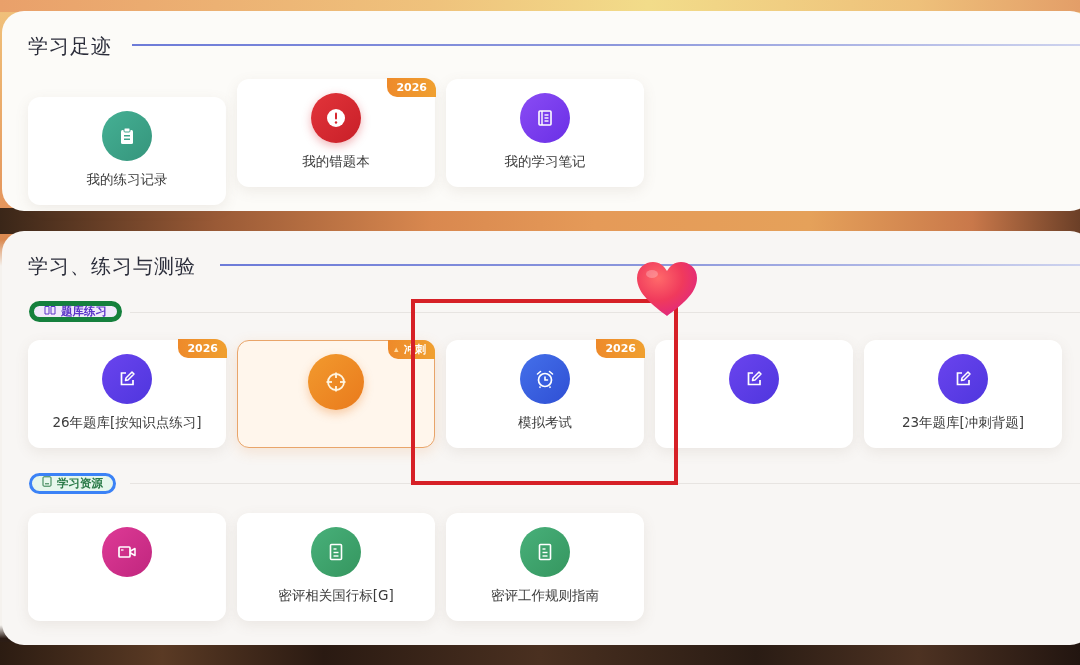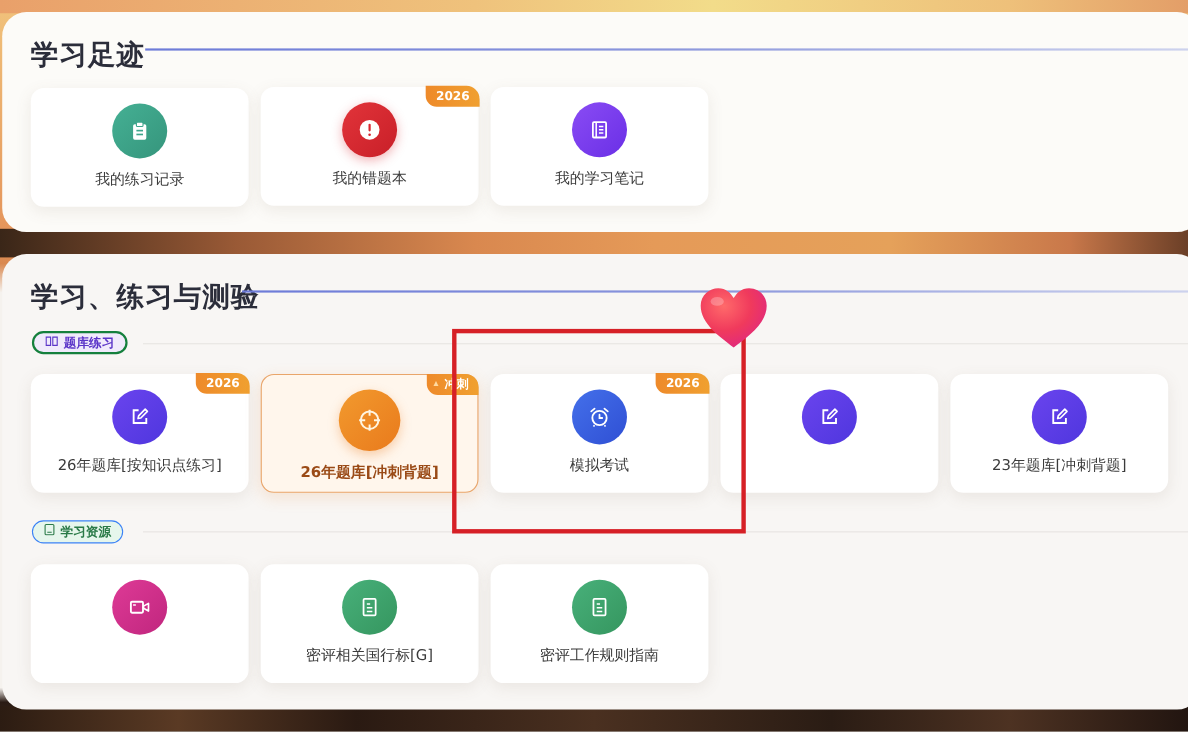--- a/index.html
+++ b/index.html
@@ -25,21 +25,21 @@
     .panel {
       position: absolute; left: 2px; width: 1090px;
       background: #fcfbf8;
       border-radius: 22px;
     }
     .panel-1 { top: 11px; height: 200px; }
     .panel-2 { top: 231px; height: 414px; background: #f8f6f4; }
 
     .section-title {
       position: absolute; left: 26px;
-      font-size: 25px; font-weight: bold; color: #2b2d3a;
+      font-size: 20px; font-weight: normal; color: #2b2d3a;
       letter-spacing: 1px;
     }
     .title-line {
       position: absolute; height: 2px;
       background: linear-gradient(90deg, #6d7bd8 0%, #8c97dc 50%, #cfd4ee 100%);
     }
 
     .card {
       position: absolute; width: 198px; height: 108px;
       background: #ffffff;
@@ -79,22 +79,22 @@
     }
 
     .tag {
       position: absolute; left: 27px;
       height: 21px; padding: 0 10px 0 10px;
       border-radius: 11px;
       font-size: 11.5px; font-weight: bold;
       line-height: 19px;
       display: flex; align-items: center; gap: 5px;
     }
-    .tag-purple { background: #f0eafb; border: 2px solid #15803d; color: #5b35c8; }
-    .tag-green { background: #e6f6ec; border: 1px solid #3b82f6; color: #2a7a48; }
+    .tag-purple { background: #f0eafb; border: 5px solid #15803d; color: #5b35c8; }
+    .tag-green { background: #e6f6ec; border: 3px solid #3b82f6; color: #2a7a48; }
     .tag-line { position: absolute; height: 1px; background: #e7e4e1; }
 
     .red-box {
       position: absolute; left: 411px; top: 299px; width: 267px; height: 186px;
       border: 4px solid #d62026;
       pointer-events: none;
     }
     .heart {
       position: absolute; left: 634px; top: 260px; width: 66px; height: 58px;
       pointer-events: none;
@@ -104,21 +104,21 @@
 <body>
 
 <div class="bg-top"></div>
 <div class="bg-mid"></div>
 <div class="bg-bottom"></div>
 
 <div class="panel panel-1">
   <div class="section-title" style="top:22px;">学习足迹</div>
   <div class="title-line" style="left:130px; top:33px; width:960px;"></div>
 
-  <div class="card" style="left:26px; top:69px;">
+  <div class="card" style="left:26px; top:86px;">
     <div class="icon-circle" style="background:linear-gradient(135deg,#45b094,#35957c);">
       <svg width="20" height="20" viewBox="0 0 20 20">
           <rect x="4" y="4" width="12" height="14" rx="1.5" fill="#fff"></rect>
           <rect x="7" y="2" width="6" height="4" rx="1" fill="#fff" stroke="#3ea58c" stroke-width="1"></rect>
           <rect x="7" y="9" width="6" height="1.5" fill="#3ea58c"></rect>
           <rect x="7" y="12.5" width="6" height="1.5" fill="#3ea58c"></rect>
         </svg>
     </div>
     <div class="label">我的练习记录</div>
   </div>
@@ -181,21 +181,20 @@
     </div>
     <div class="icon-circle" style="background:linear-gradient(135deg,#f29a2e,#e97a1c);">
       <svg width="24" height="24" viewBox="0 0 24 24">
           <circle cx="12" cy="12" r="8" fill="none" stroke="#fff5e0" stroke-width="1.8"></circle>
           <line x1="12" y1="2.5" x2="12" y2="8" stroke="#fff5e0" stroke-width="1.8"></line>
           <line x1="12" y1="16" x2="12" y2="21.5" stroke="#fff5e0" stroke-width="1.8"></line>
           <line x1="2.5" y1="12" x2="8" y2="12" stroke="#fff5e0" stroke-width="1.8"></line>
           <line x1="16" y1="12" x2="21.5" y2="12" stroke="#fff5e0" stroke-width="1.8"></line>
         </svg>
     </div>
-    <div class="label">26年题库[冲刺背题]</div>
   </div>
 
   <div class="card" style="left:444px; top:109px;">
     <div class="badge">2026</div>
     <div class="icon-circle" style="background:linear-gradient(135deg,#4470ea,#2f4fd4);">
       <svg width="22" height="22" viewBox="0 0 22 22">
           <circle cx="11" cy="12" r="6.5" fill="none" stroke="#fff" stroke-width="1.7"></circle>
           <path d="M11 9 V12 H13.5" fill="none" stroke="#fff" stroke-width="1.6" stroke-linecap="round"></path>
           <path d="M3.5 6 L6.5 3.5" stroke="#fff" stroke-width="1.6" stroke-linecap="round"></path>
           <path d="M18.5 6 L15.5 3.5" stroke="#fff" stroke-width="1.6" stroke-linecap="round"></path>

